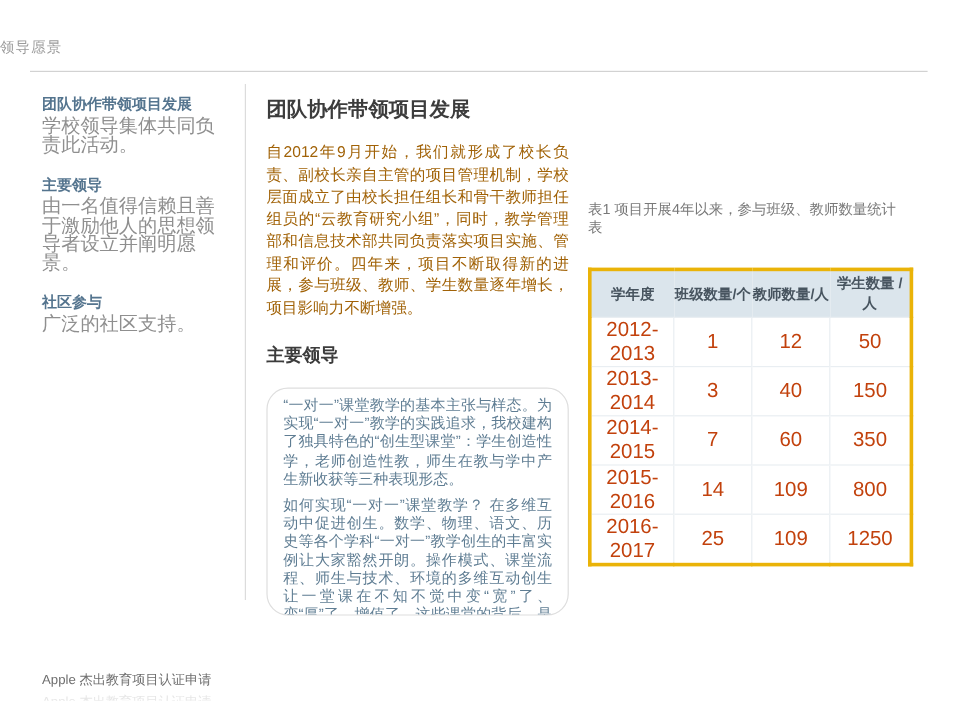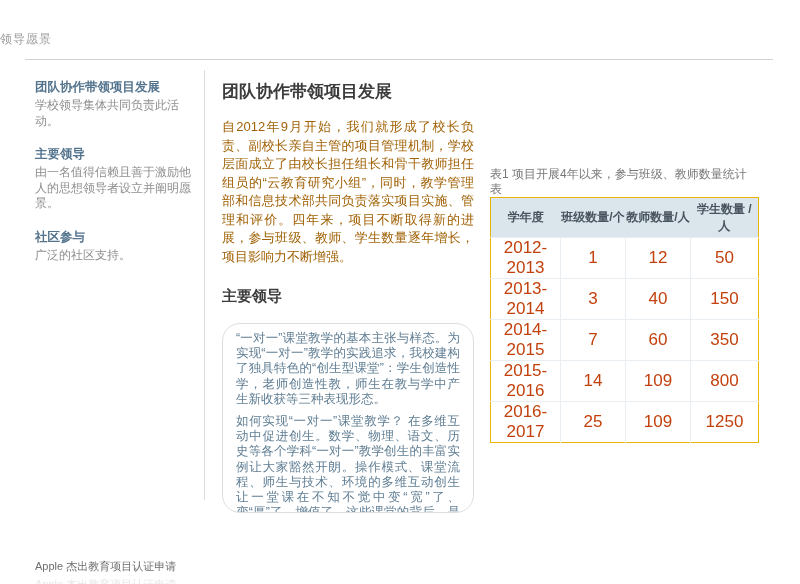--- a/index.html
+++ b/index.html
@@ -19,21 +19,21 @@
     position:absolute; top:59px; left:25px; width:748px; height:0;
     border-top:1px solid #d2d2d2;
   }
   
   .sidebar { position:absolute; left:35px; top:79px; width:158px; }
   .sb-section { margin-bottom:17px; }
   .sb-heading {
     font-size:12.5px; font-weight:bold; color:#54748e;
     line-height:16px; margin-bottom:3px;
   }
-  .sb-body { font-size:12px; color:#8f8f8f; line-height:15.5px; }
+  .sb-body { font-size:16px; color:#8f8f8f; line-height:15.5px; }
   .v-divider {
     position:absolute; left:204px; top:70px; width:1px; height:430px;
     background:#dcdcdc;
   }
   
   .main { position:absolute; left:222px; top:80px; width:252px; }
   .main-title {
     font-size:17px; font-weight:bold; color:#3c3c3c; margin-bottom:15px;
   }
   .main-intro {
@@ -50,22 +50,22 @@
     color:#5f7d93; font-size:12.5px; line-height:15.2px;
     text-align:justify;
   }
   .quote-box p { margin-bottom:7px; }
   
   .stats { position:absolute; left:490px; top:167px; width:268px; }
   .table-caption {
     font-size:12px; color:#787878; text-align:left; line-height:15px;
   }
   table.stats-table {
-    width:268px; border-collapse:collapse; table-layout:fixed;
-    border:1px solid #eab308;
+    margin-top:26px; width:268px; border-collapse:collapse; table-layout:fixed;
+    border:3px solid #eab308;
   }
   .stats-table th {
     background:#dbe5ec; color:#47545f; font-size:12px; font-weight:bold;
     height:40px; text-align:center; vertical-align:middle; border:none;
   }
   .stats-table td {
     color:#c2410c; font-size:17px; text-align:center; vertical-align:middle;
     height:31px; border-top:1px solid #e9eef2;
   }
   .stats-table td + td { border-left:1px solid #e9eef2; }

